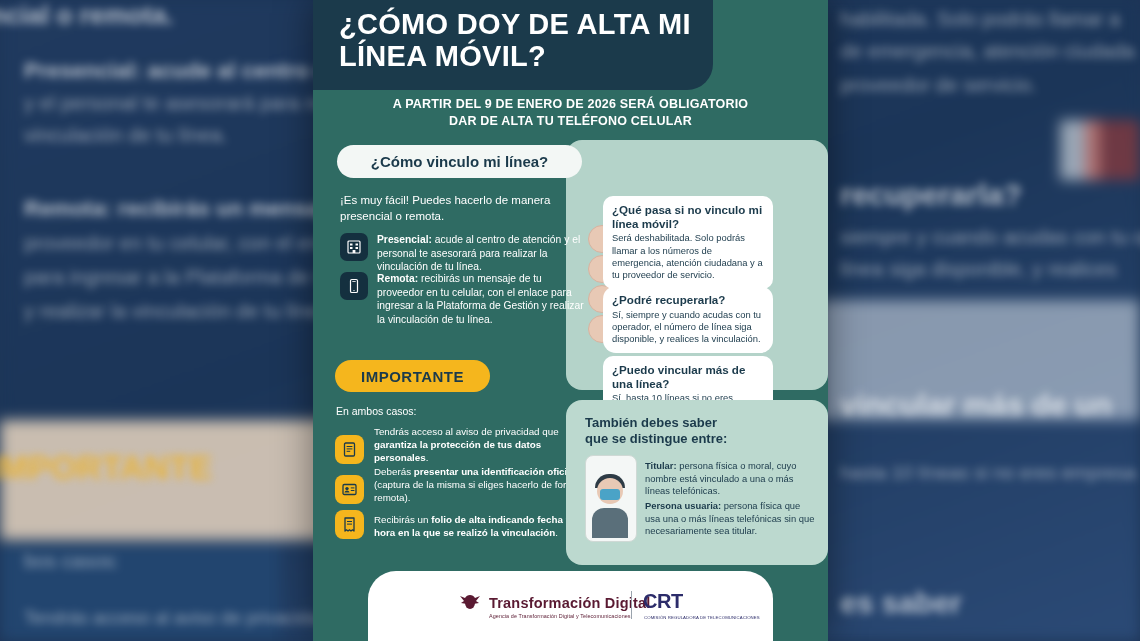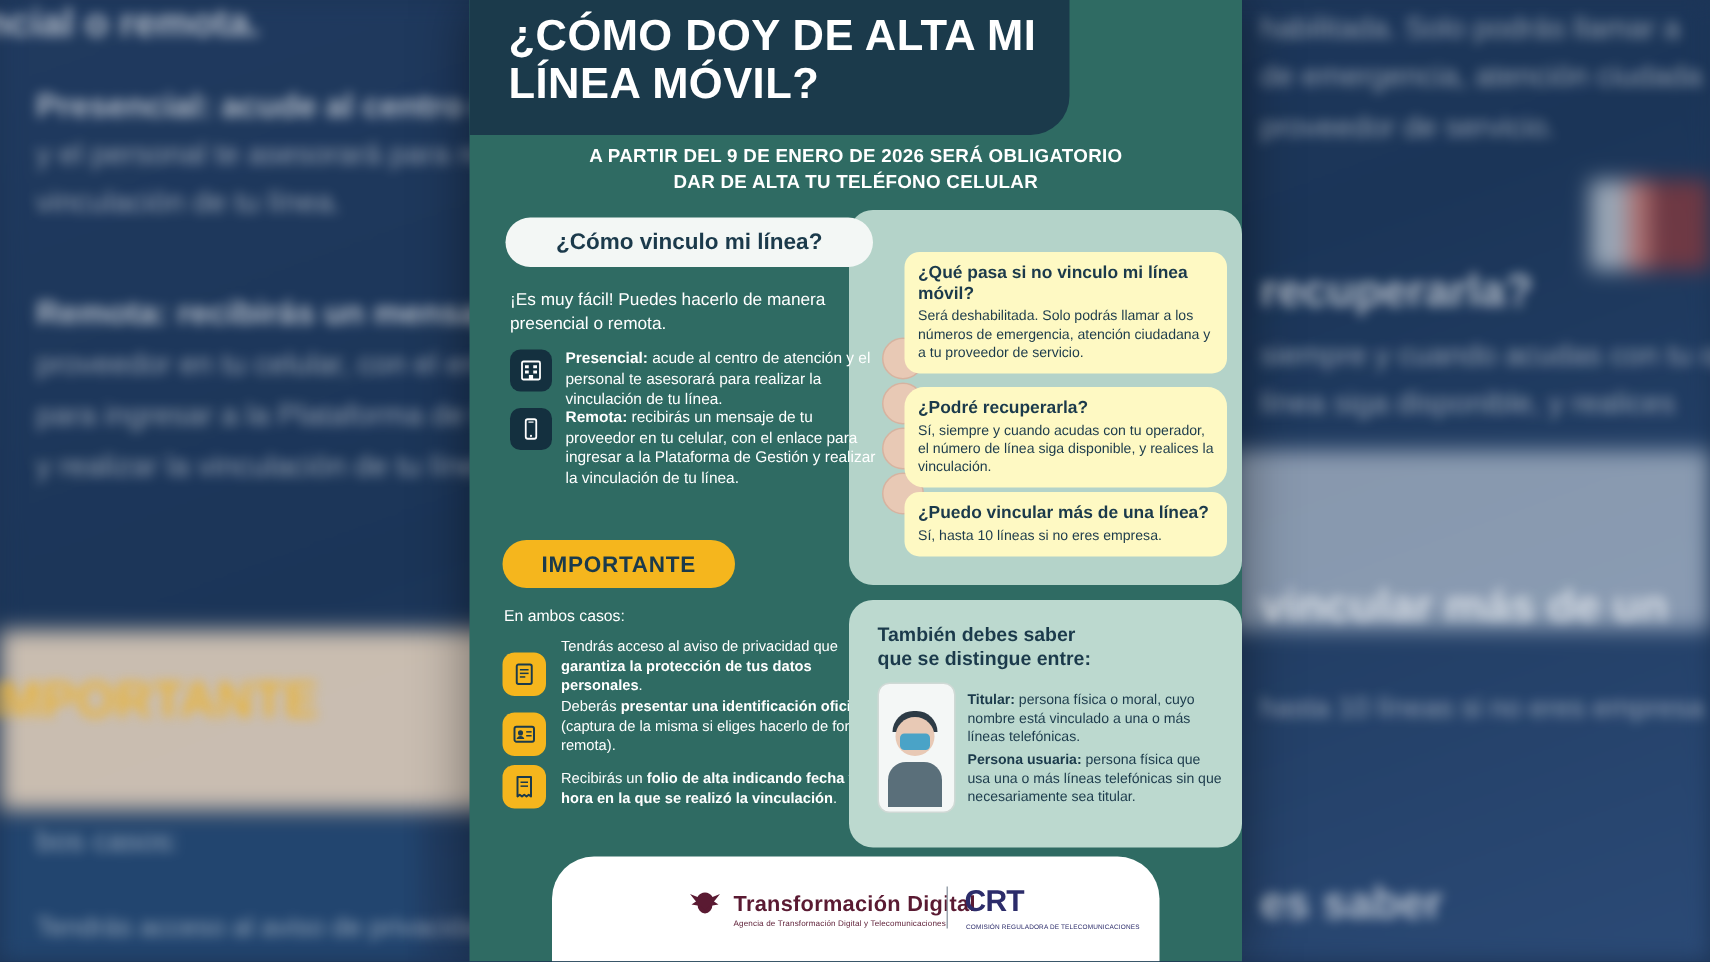--- a/index.html
+++ b/index.html
@@ -108,23 +108,24 @@
   .irow .tx b{font-weight:bold;}
   #imp-1{top:425px;}
   #imp-2{top:465px;}
   #imp-3{top:510px;}
   
   .right-panel{
     position:absolute;left:253px;top:140px;width:262px;height:250px;
     background:#bcd9cf;border-radius:16px;opacity:.95;
   }
   .faq-card{
-    position:absolute;left:290px;width:215px;
-    background:#fef9c3;border-radius:10px;padding:7px 9px 8px 9px;
+    position:absolute;left:290px;width:170px;
+    background:#ffffff;border-radius:10px;padding:7px 9px 8px 9px;
     box-sizing:border-box;
+    margin-top:28px;
   }
   .faq-card h4{
     margin:0 0 2px 0;color:#1b3a4b;font-size:11.6px;font-weight:bold;line-height:1.18;
   }
   .faq-card p{margin:0;color:#1b3a4b;font-size:9.4px;line-height:1.3;}
   #faq-1{top:168px;}
   #faq-2{top:258px;border-radius:13px;}
   #faq-3{top:328px;}
   .bubble{
     position:absolute;width:26px;height:26px;border-radius:50%;

